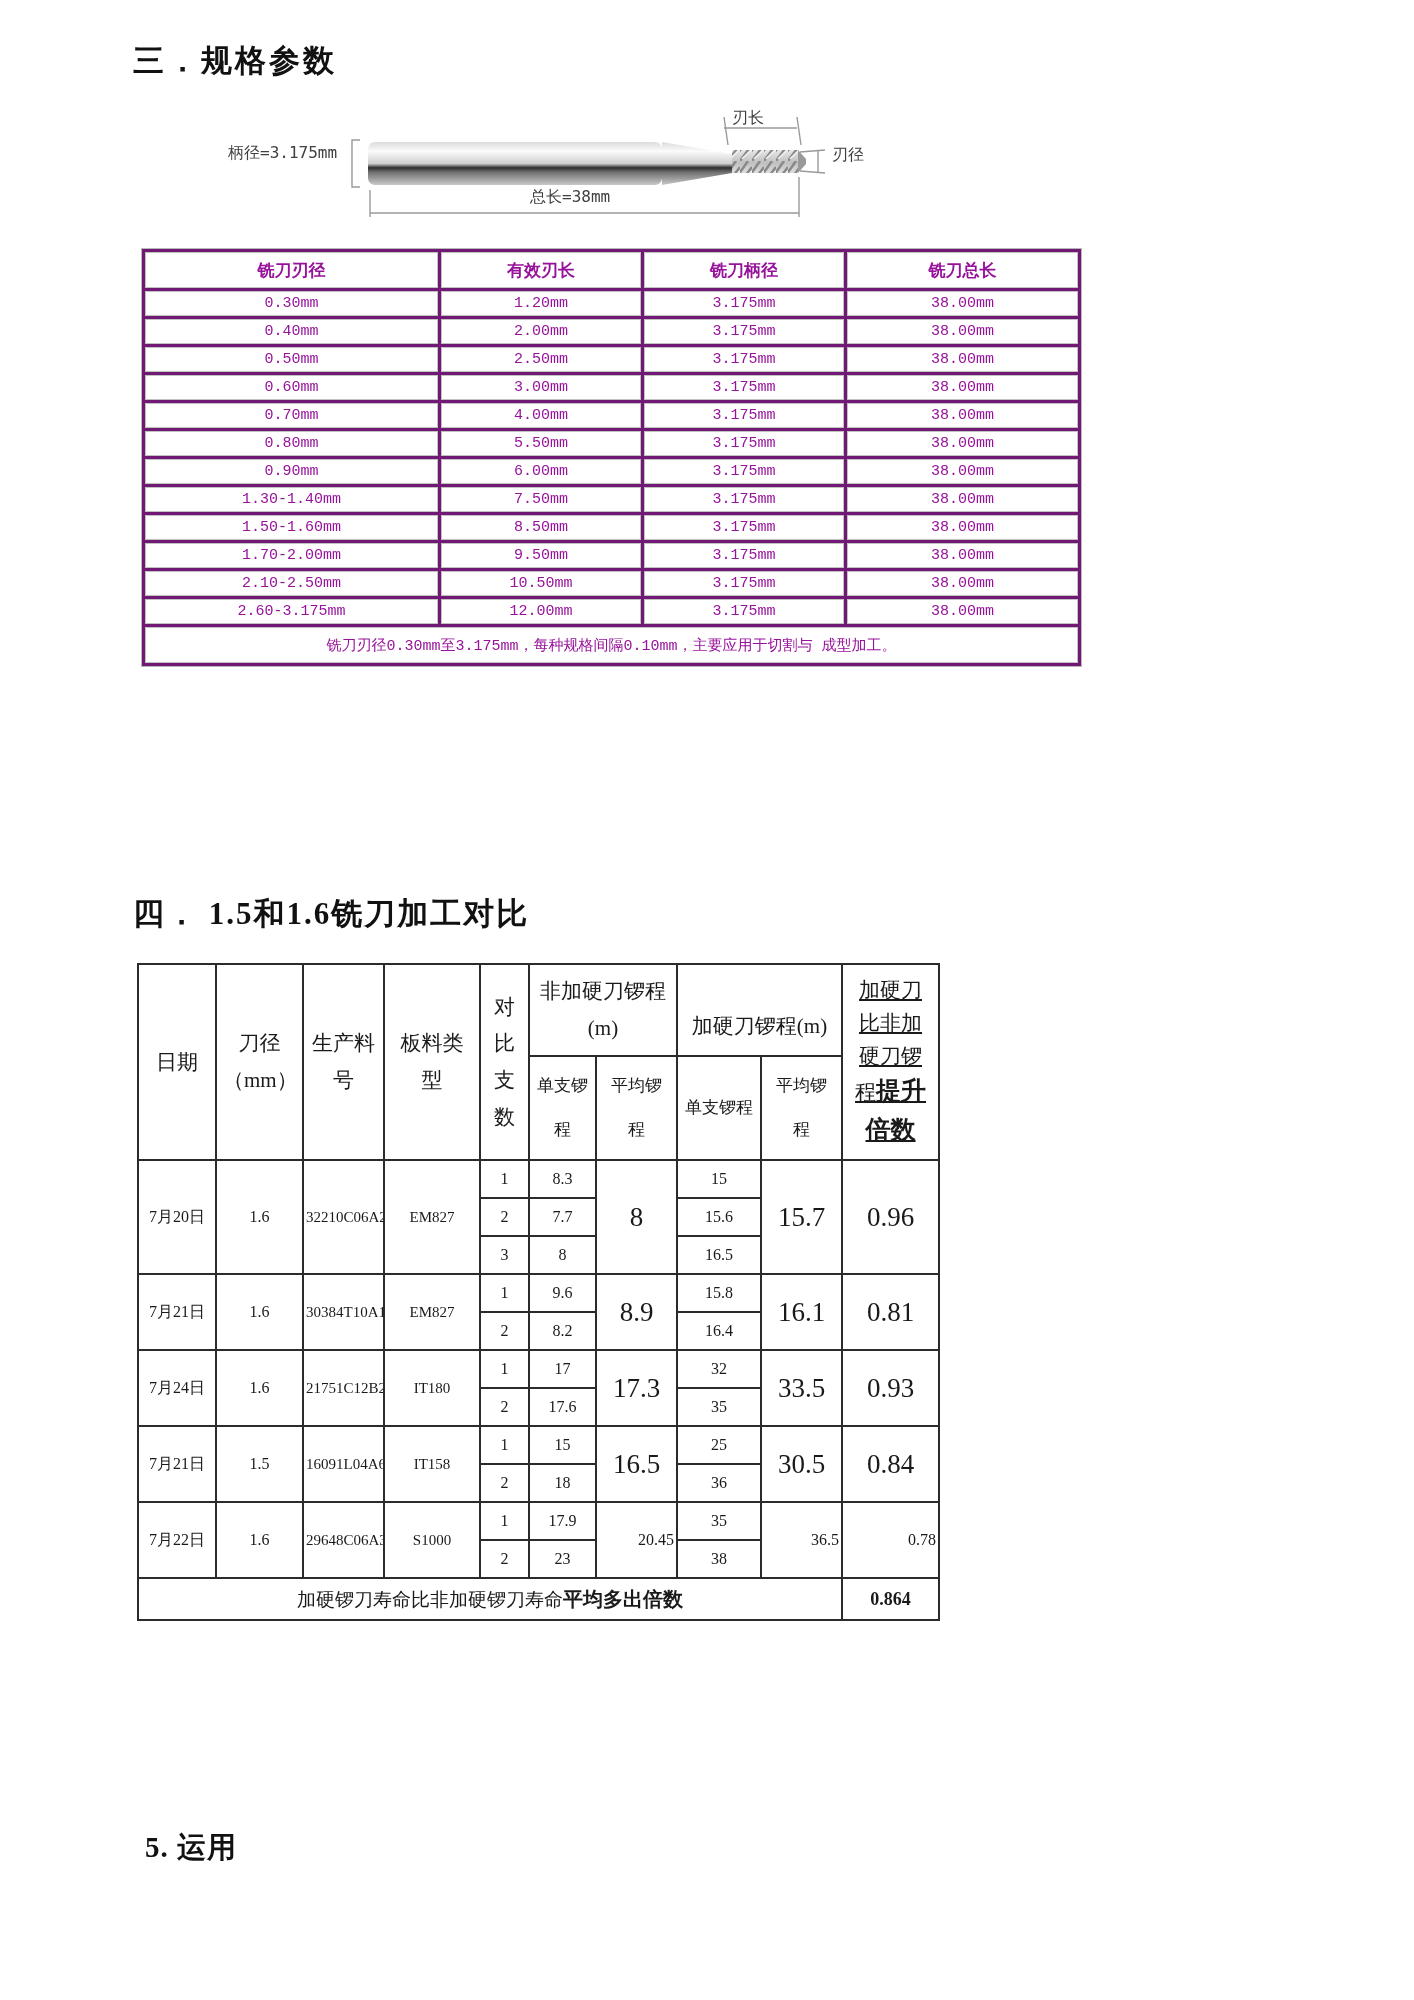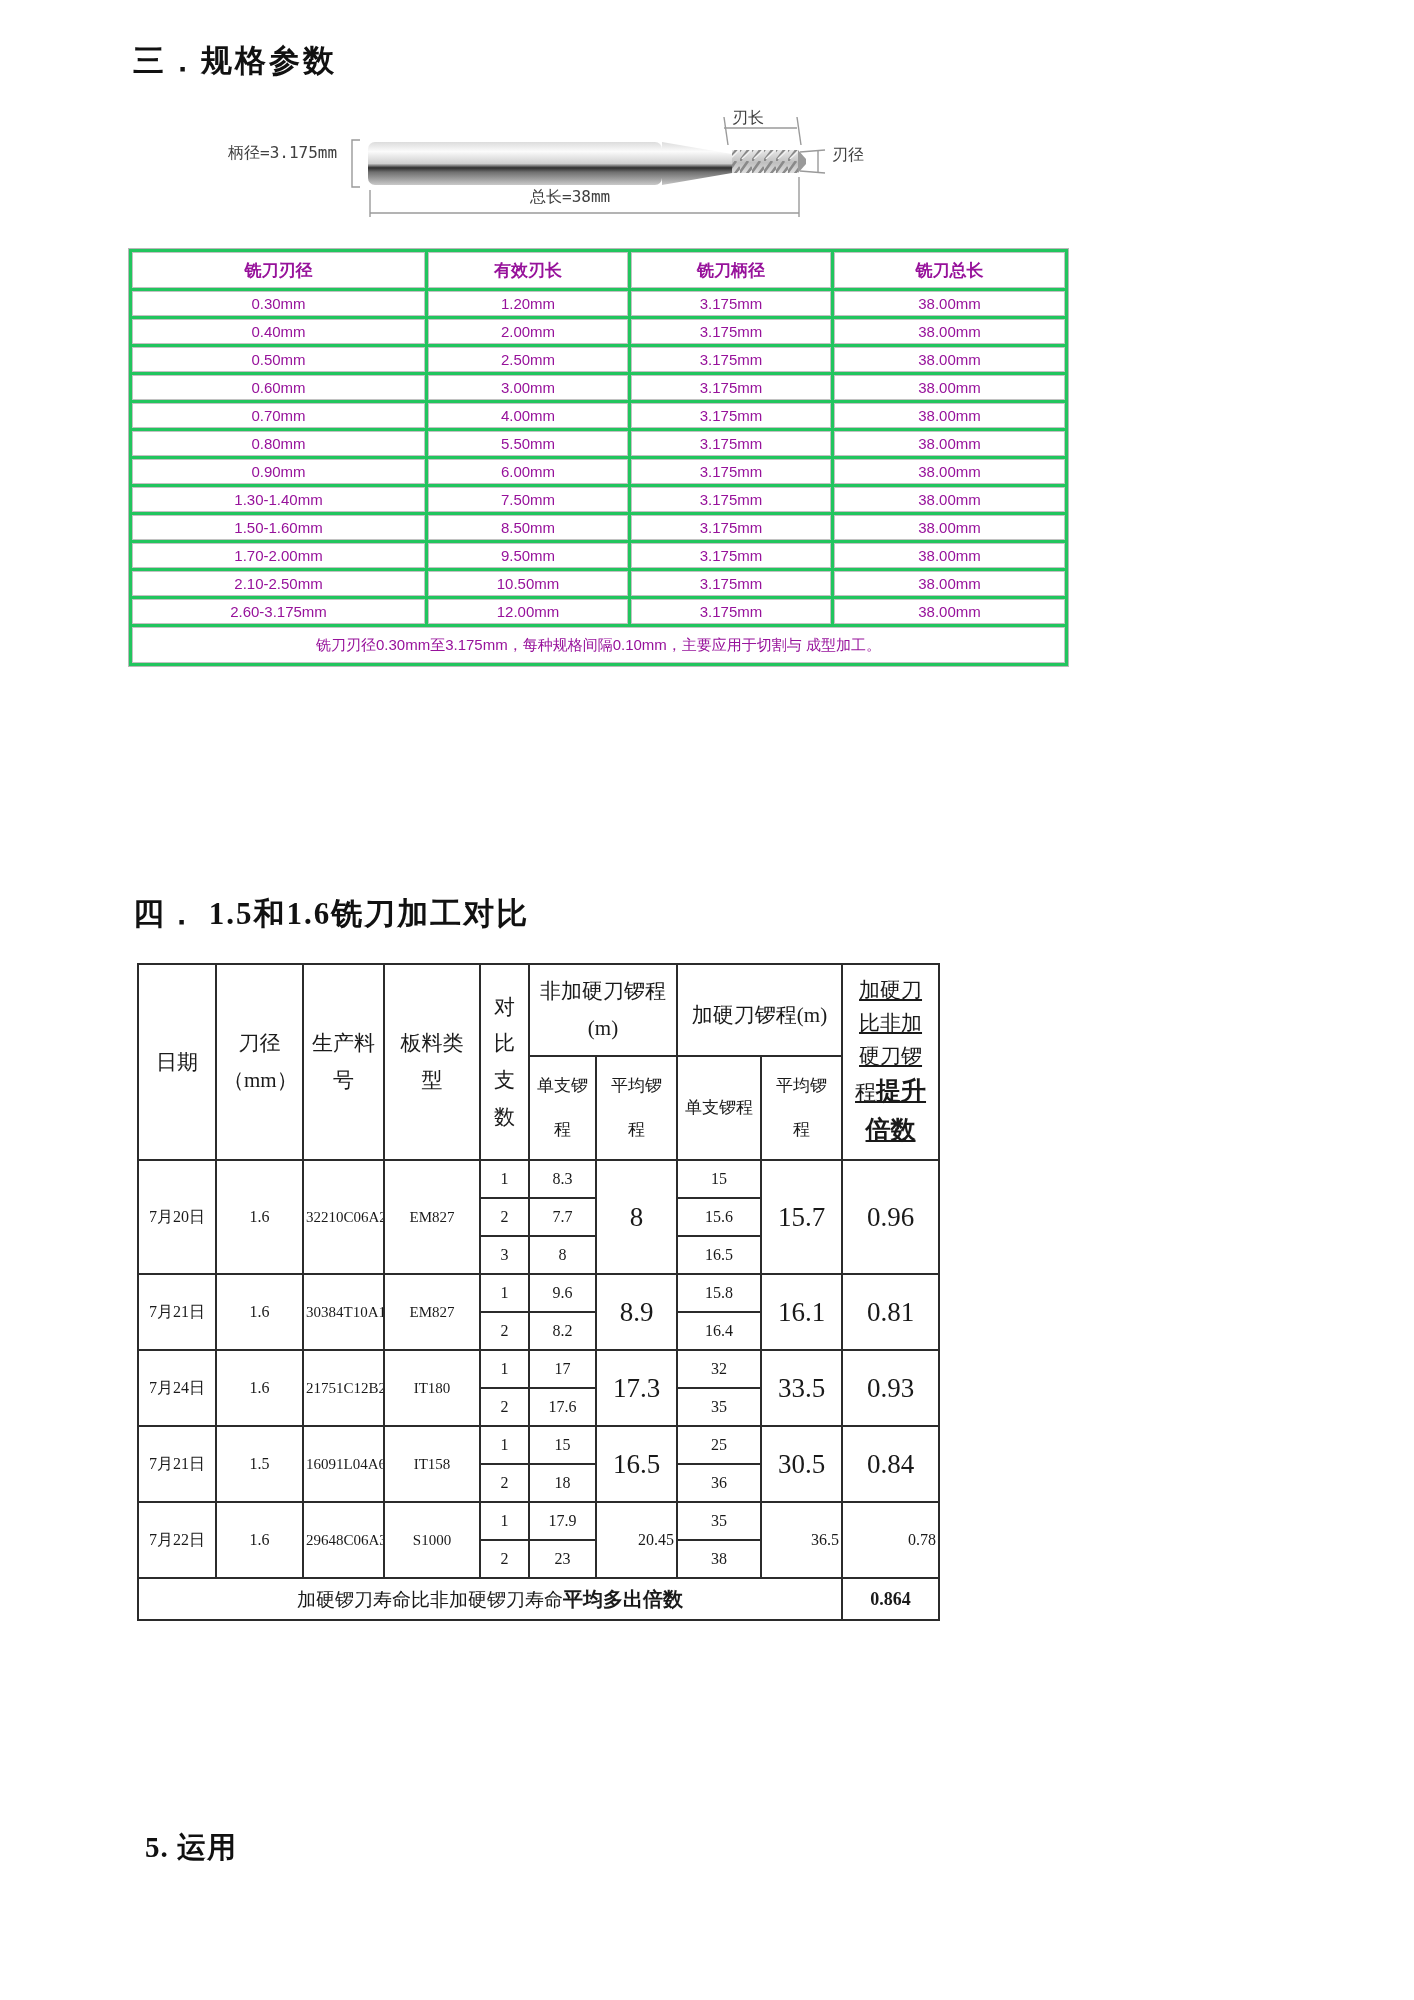--- a/index.html
+++ b/index.html
@@ -17,24 +17,24 @@
   #diagram { position:absolute; left:200px; top:95px; width:700px; height:145px; }
   #diagram svg { position:absolute; left:0; top:0; }
   .dim-label { position:absolute; font-family:"DejaVu Sans Mono", monospace; color:#404040; font-size:16px; white-space:nowrap; }
   #lbl-shank { left:28px;  top:48px; }
   #lbl-bladelen { left:532px; top:13px; }
   #lbl-bladedia { left:632px; top:50px; }
   #lbl-totallen { left:330px; top:92px; }
 
   
   #spec-table {
-    position:absolute; left:128px; top:248px; width:930px;
+    position:absolute; left:141px; top:248px; width:930px;
     border-collapse:separate; border-spacing:3px 3px;
-    border:1px solid #b9b9b9; background:#22c55e; table-layout:fixed;
-    font-family:Liberation Sans, sans-serif;
+    border:1px solid #b9b9b9; background:#701a75; table-layout:fixed;
+    font-family:Liberation Mono, monospace;
   }
   #spec-table th, #spec-table td {
     border:1px solid #c2c2c2; text-align:center; vertical-align:middle;
     color:#97129b; background:#fff;
   }
   #spec-table th { height:36px; font-size:17px; font-weight:bold; }
   #spec-table td { height:25px; font-size:15px; }
   #spec-table td.spec-footer { font-size:15px; height:36px; }
 
   
@@ -225,21 +225,21 @@
       <col style="width:97px">
   </colgroup>
   <thead>
     <tr class="tier1">
       <th rowspan="2">日期</th>
       <th rowspan="2">刀径（mm）</th>
       <th rowspan="2">生产料号</th>
       <th rowspan="2">板料类型</th>
       <th rowspan="2">对比支数</th>
       <th colspan="2">非加硬刀锣程 (m)</th>
-      <th colspan="2" style="vertical-align:bottom; padding-bottom:21px;">加硬刀锣程(m)</th>
+      <th colspan="2" style="vertical-align:bottom; padding-bottom:10px;">加硬刀锣程(m)</th>
       <th rowspan="2" class="ratio-head"><span>加硬刀比非加硬刀锣程</span><b>提升倍数</b></th>
     </tr>
     <tr class="tier2">
       <th class="sub">单支锣程</th>
       <th class="sub">平均锣程</th>
       <th class="sub">单支锣程</th>
       <th class="sub">平均锣程</th>
     </tr>
   </thead>
   <tbody>

